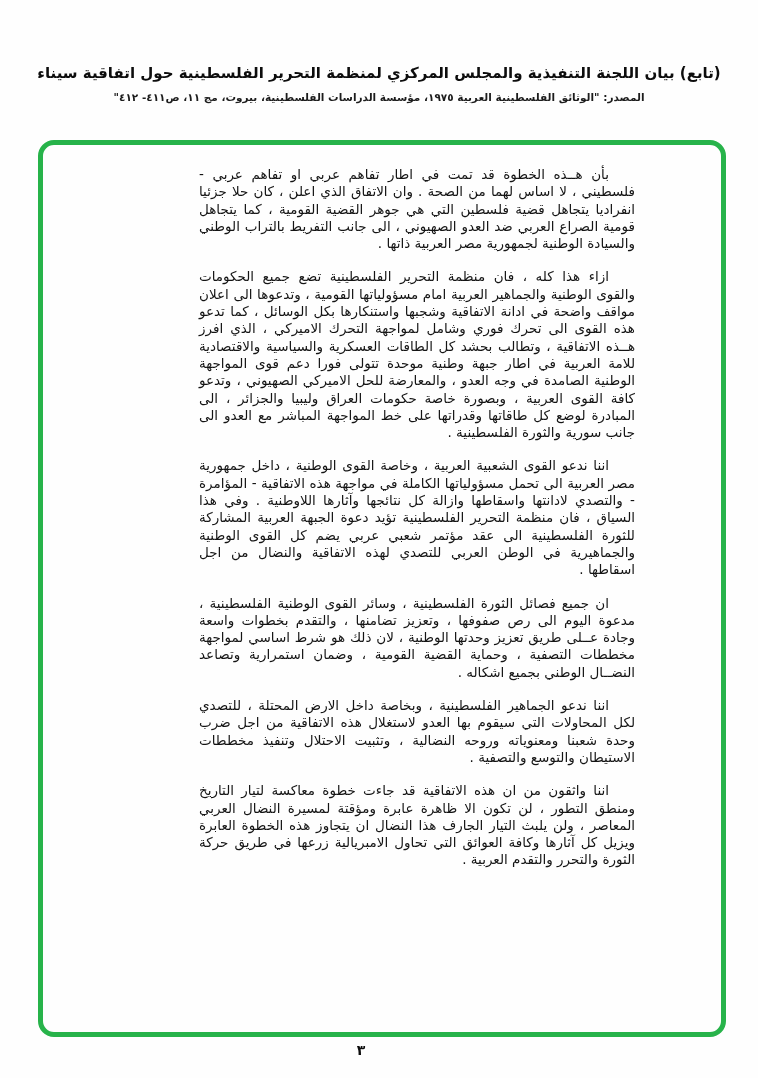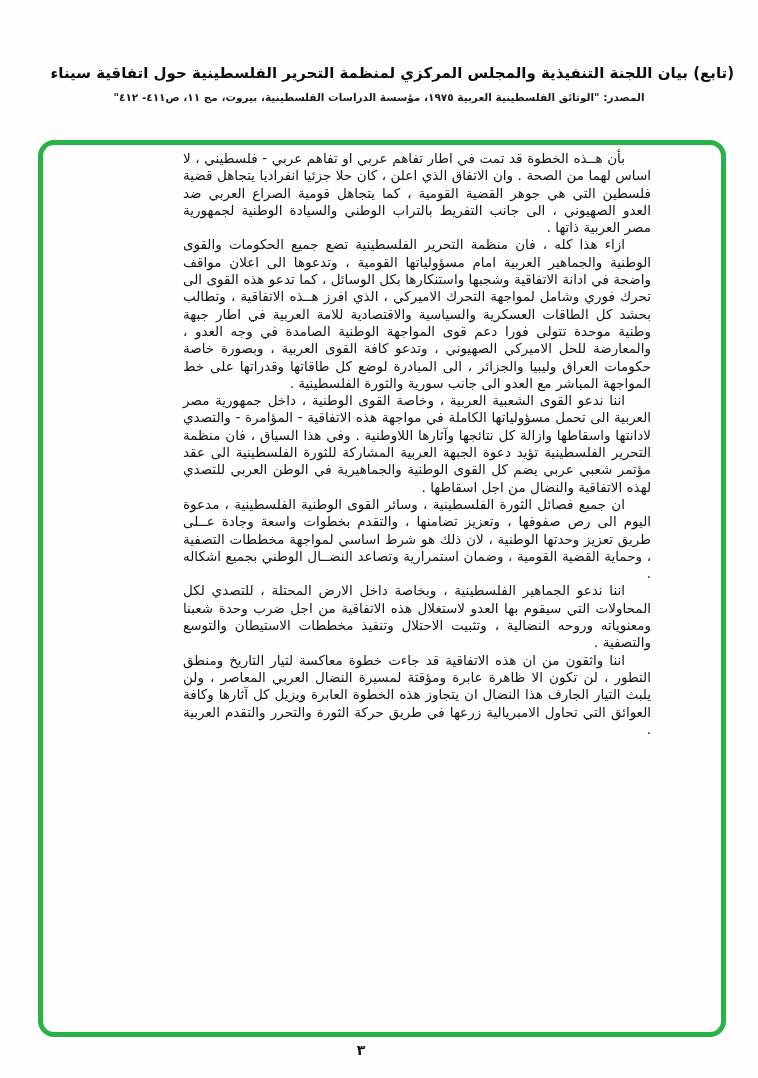--- a/index.html
+++ b/index.html
@@ -15,21 +15,21 @@
   }
   .page {
     position: relative;
     width: 758px;
     height: 1078px;
     background: #fefefe;
     overflow: hidden;
   }
   .doc-title {
     direction: rtl;
-    text-align: right;
+    text-align: center;
     font-weight: bold;
     font-size: 15px;
     margin: 64px 24px 0 24px;
     line-height: 1.3;
     color: #0d0d0d;
   }
   .doc-source {
     direction: rtl;
     text-align: center;
     font-weight: bold;
@@ -54,21 +54,21 @@
     position: absolute;
     top: 5px;
     right: 70px;
     width: 468px;
     text-align: justify;
     font-size: 13.5px;
     line-height: 17.3px;
     color: #141414;
   }
   .text-block p {
-    margin: 0;
+    margin: 16px;
     text-indent: 26px;
   }
   .page-number {
     position: absolute;
     top: 1042px;
     left: 0;
     width: 722px;
     text-align: center;
     font-weight: bold;
     font-size: 14px;

